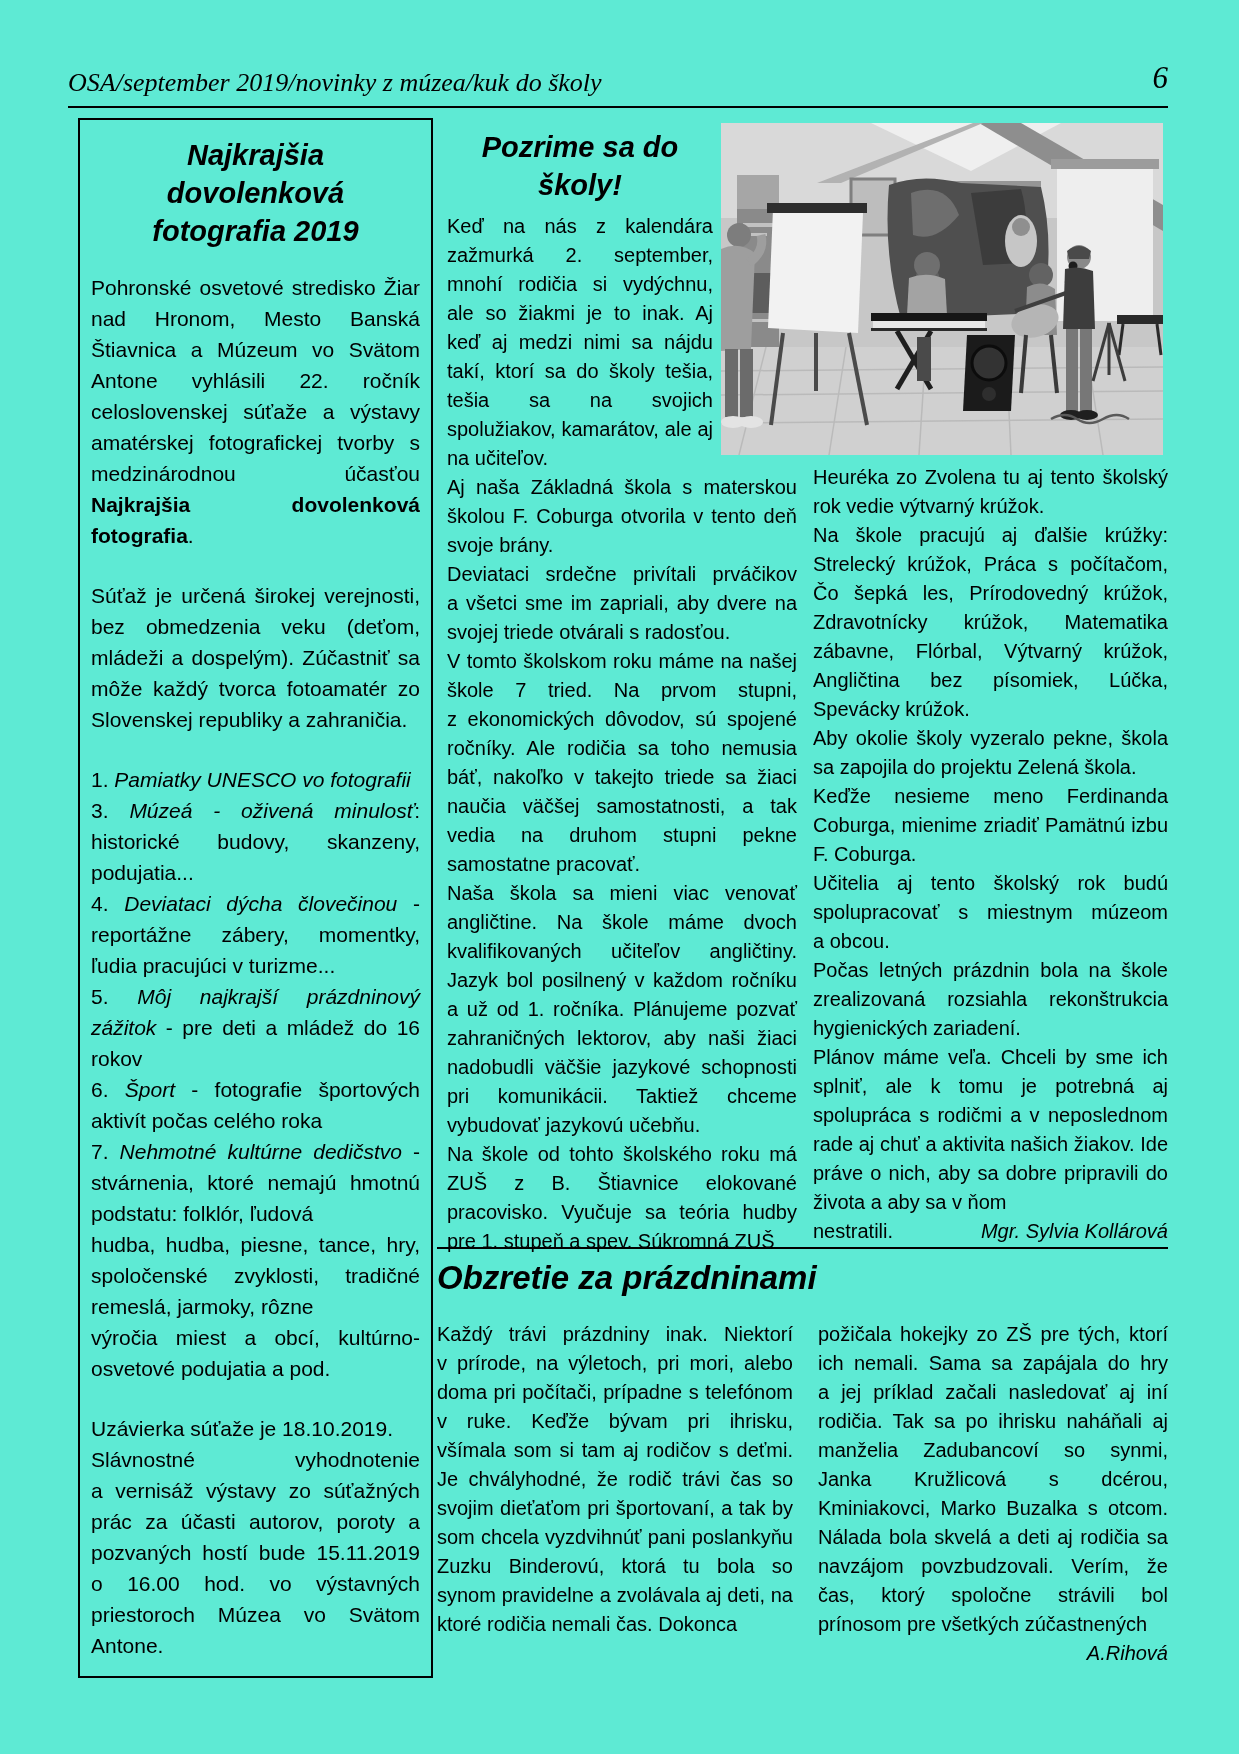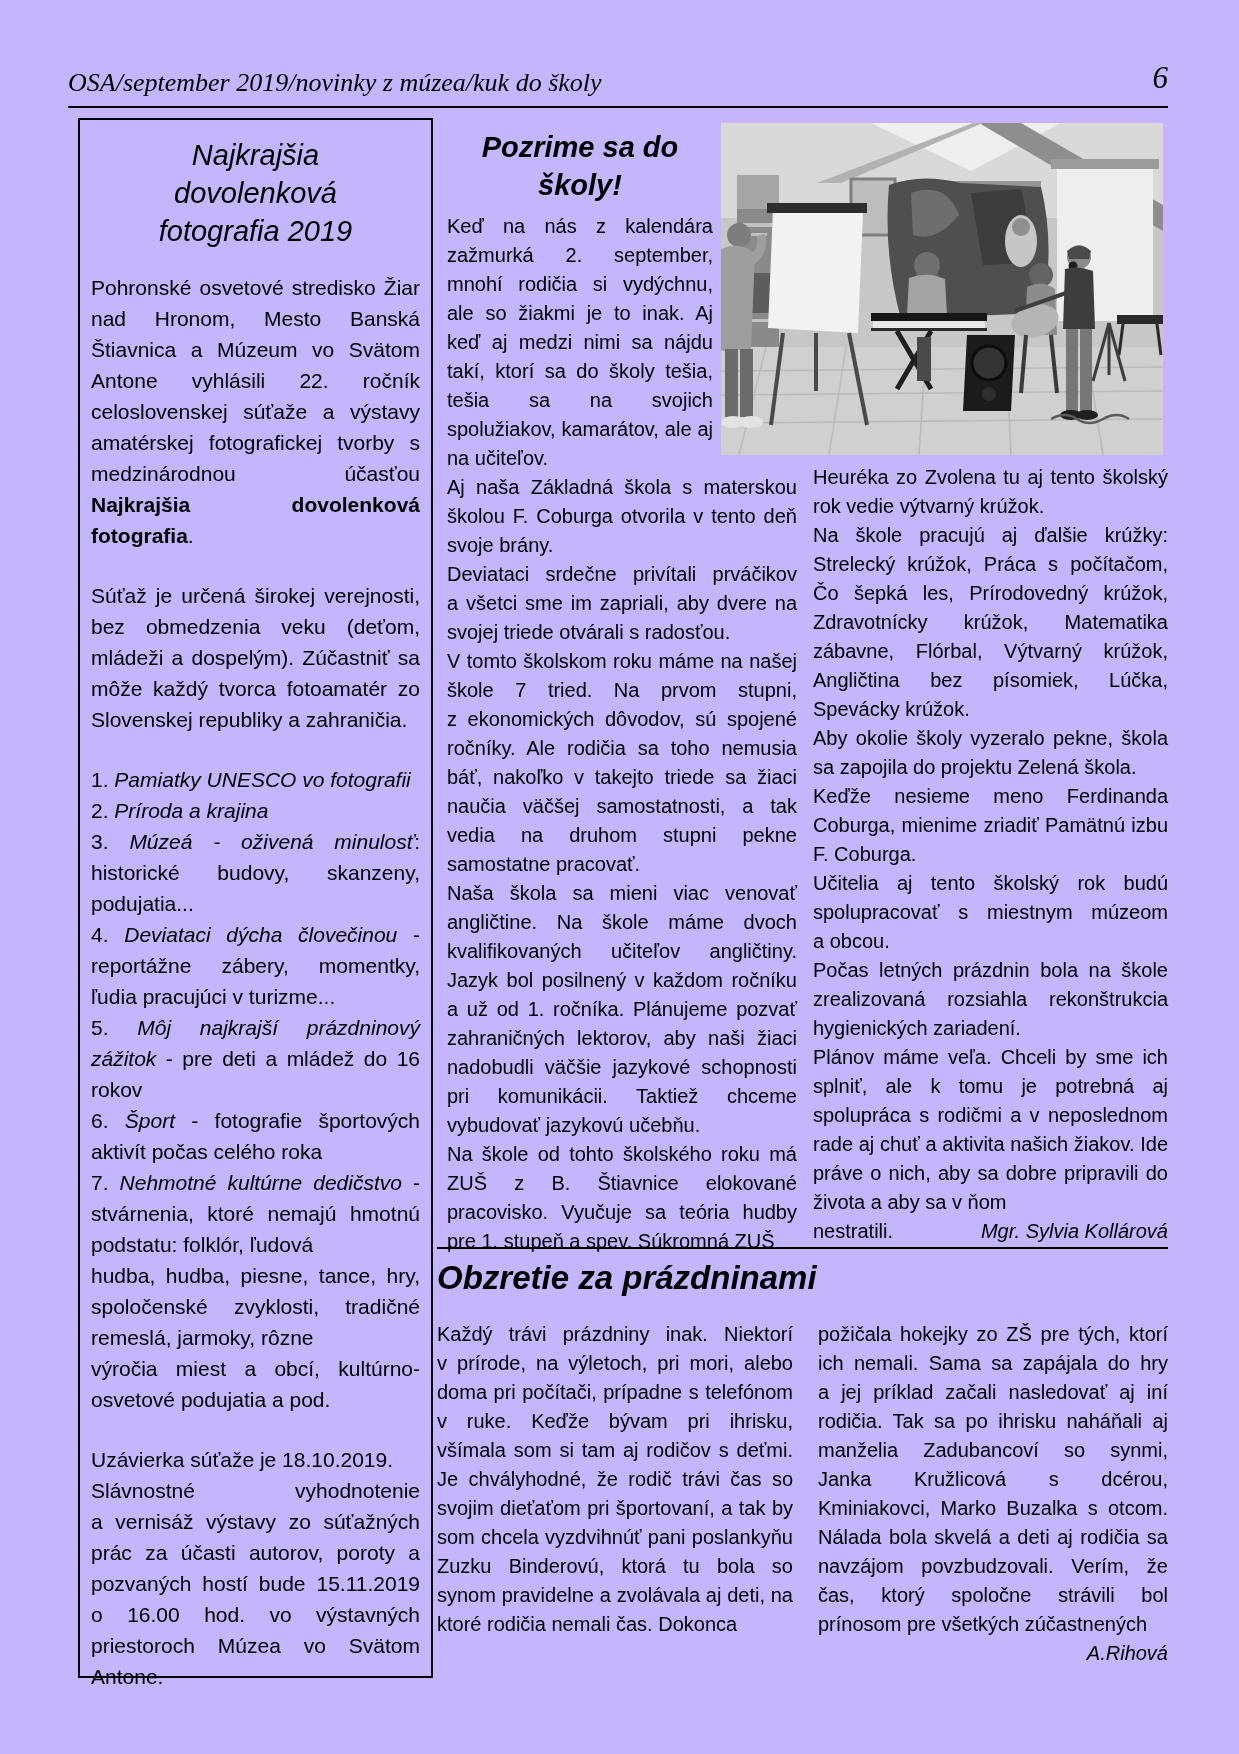--- a/index.html
+++ b/index.html
@@ -1,19 +1,19 @@
 <!DOCTYPE html>
 <html lang="sk"><head>
 <meta charset="utf-8">
 <style>
   html,body{margin:0;padding:0;background:#ffffff;}
   .page{
     position:relative;
     width:1239px;height:1754px;
-    background:#c4b5fd;
+    background:#5eead4;
     font-family:"Liberation Sans", sans-serif;
     color:#000;
     overflow:hidden;
   }
   .abs{position:absolute;}
   p{margin:0;}
   .jt{text-align:justify;}
   .body-text{font-size:20px;line-height:29px;}
   .boxtext{font-size:21px;line-height:31px;}
   .gap{height:29px;}
@@ -32,21 +32,21 @@
   }
   .hdr-rule{left:68px;top:106px;width:1100px;height:2px;background:#000;}
 
   
   .contest-box{
     left:78px;top:118px;width:355px;height:1560px;
     border:2px solid #000;box-sizing:border-box;
     padding:12px 11px 0 11px;
   }
   .box-title{
-    text-align:center;font-weight:normal;font-style:italic;
+    text-align:center;font-weight:bold;font-style:italic;
     font-size:29px;line-height:38px;margin:4px 0 22px 0;
   }
 
   
   .col-middle{left:447px;top:122px;width:350px;}
   .photo-spacer{float:right;width:84px;height:338px;}
   .mid-title{
     text-align:center;font-weight:bold;font-style:italic;
     font-size:29px;line-height:38px;margin:6px 0 8px 0;
   }
@@ -83,21 +83,20 @@
     <div class="box-title">
       <div>Najkrajšia</div>
       <div>dovolenková</div>
       <div>fotografia 2019</div>
     </div>
     <p class="jt"><span>Pohronské osvetové stredisko Žiar nad Hronom, Mesto Banská Štiavnica a Múzeum vo Svätom Antone vyhlásili 22. ročník celoslovenskej súťaže a&nbsp;výstavy amatérskej fotografickej tvorby s medzinárodnou účasťou </span><b>Najkrajšia dovolenková fotografia</b><span>.</span></p>
     <div class="gap"></div>
     <p class="jt">Súťaž je určená širokej verejnosti, bez obmedzenia veku (deťom, mládeži a dospelým). Zúčastniť sa môže každý tvorca fotoamatér zo Slovenskej republiky a zahraničia.</p>
     <div class="gap"></div>
     <p class="jt"><span>1. </span><i>Pamiatky UNESCO vo fotografii</i><span class="pw"></span></p>
-    <p class="jt"><span>2. </span><i>Príroda a krajina</i><span class="pw"></span></p>
     <p class="jt"><span>3. </span><i>Múzeá - oživená minulosť</i><span class="pw">: historické budovy, skanzeny, podujatia...</span></p>
     <p class="jt"><span>4. </span><i>Deviataci dýcha človečinou</i><span class="pw"> - reportážne zábery, momentky, ľudia pracujúci v turizme...</span></p>
     <p class="jt"><span>5. </span><i>Môj najkrajší prázdninový zážitok</i><span class="pw"> - pre deti a mládež do 16 rokov</span></p>
     <p class="jt"><span>6. </span><i>Šport</i><span class="pw"> - fotografie športových aktivít počas celého roka</span></p>
     <p class="jt"><span>7. </span><i>Nehmotné kultúrne dedičstvo</i><span class="pw"> - stvárnenia, ktoré nemajú hmotnú podstatu: folklór, ľudová
 hudba, hudba, piesne, tance, hry, spoločenské zvyklosti, tradičné remeslá, jarmoky, rôzne
 výročia miest a obcí, kultúrno-osvetové podujatia a pod.</span></p>
     <div class="gap"></div>
     <p class="jt">Uzávierka súťaže je 18.10.2019.</p>
     <p class="jt">Slávnostné vyhodnotenie a&nbsp;vernisáž výstavy zo súťažných prác za účasti autorov, poroty a pozvaných hostí bude 15.11.2019 o&nbsp;16.00 hod. vo výstavných priestoroch Múzea vo Svätom Antone.</p>

